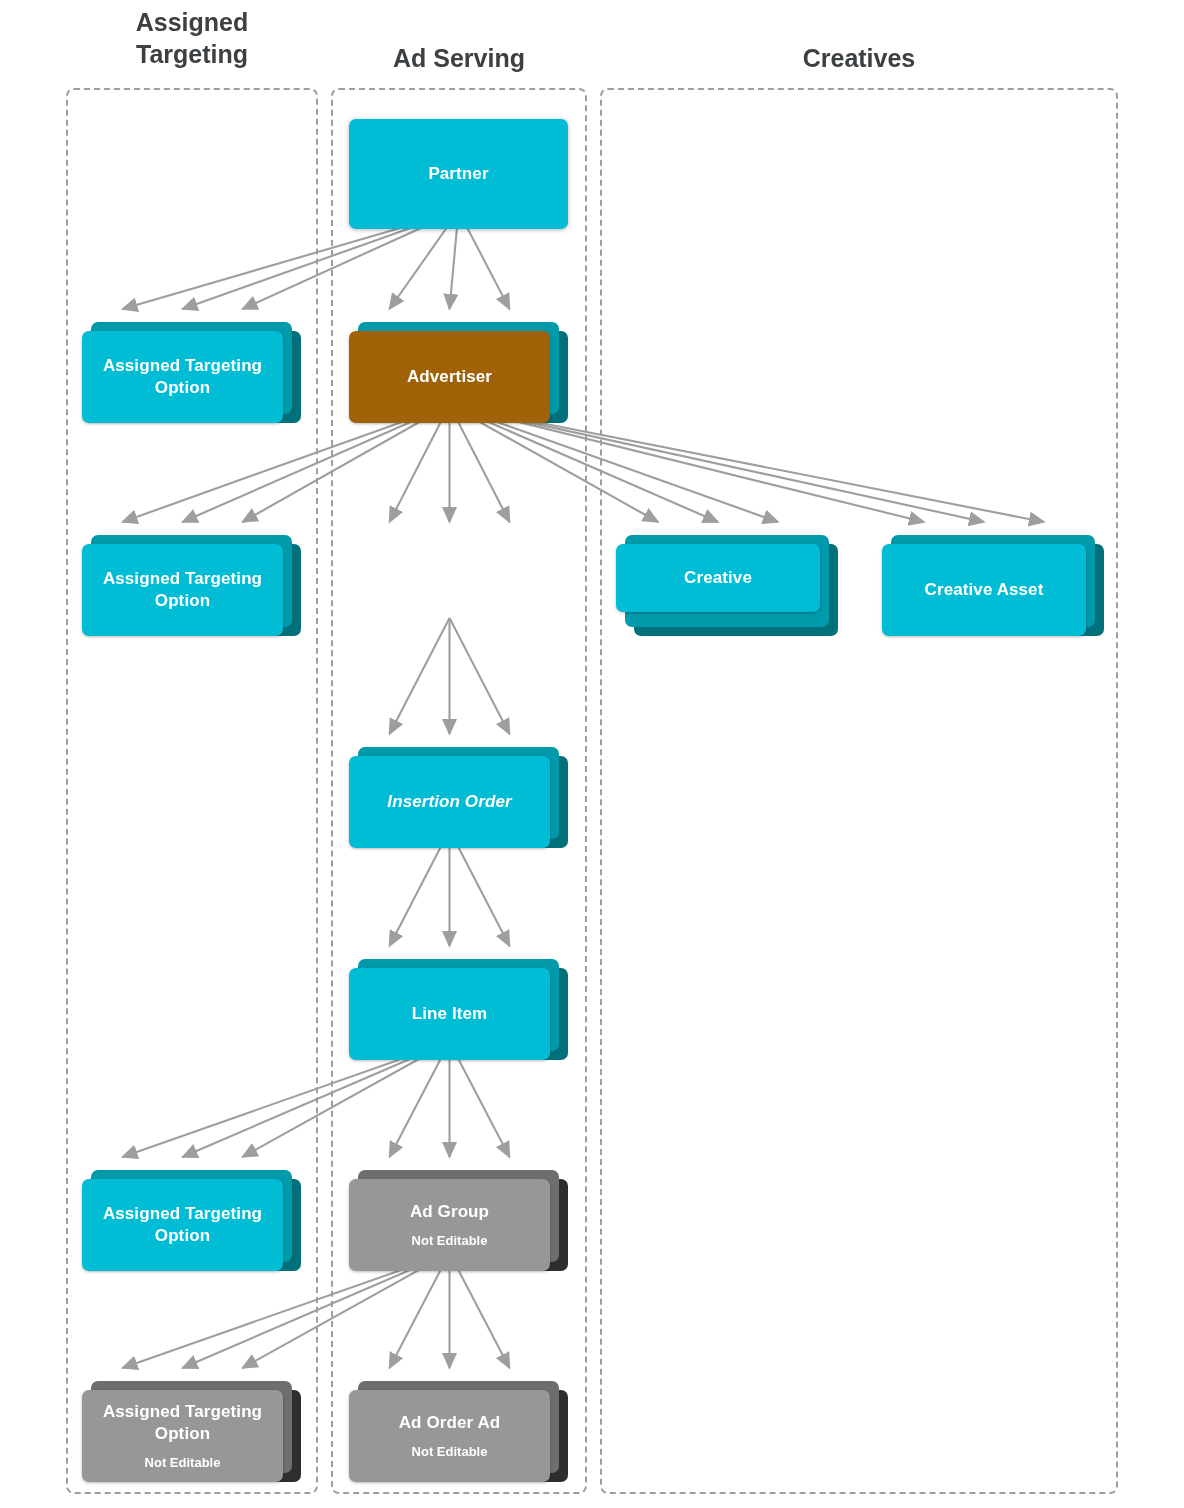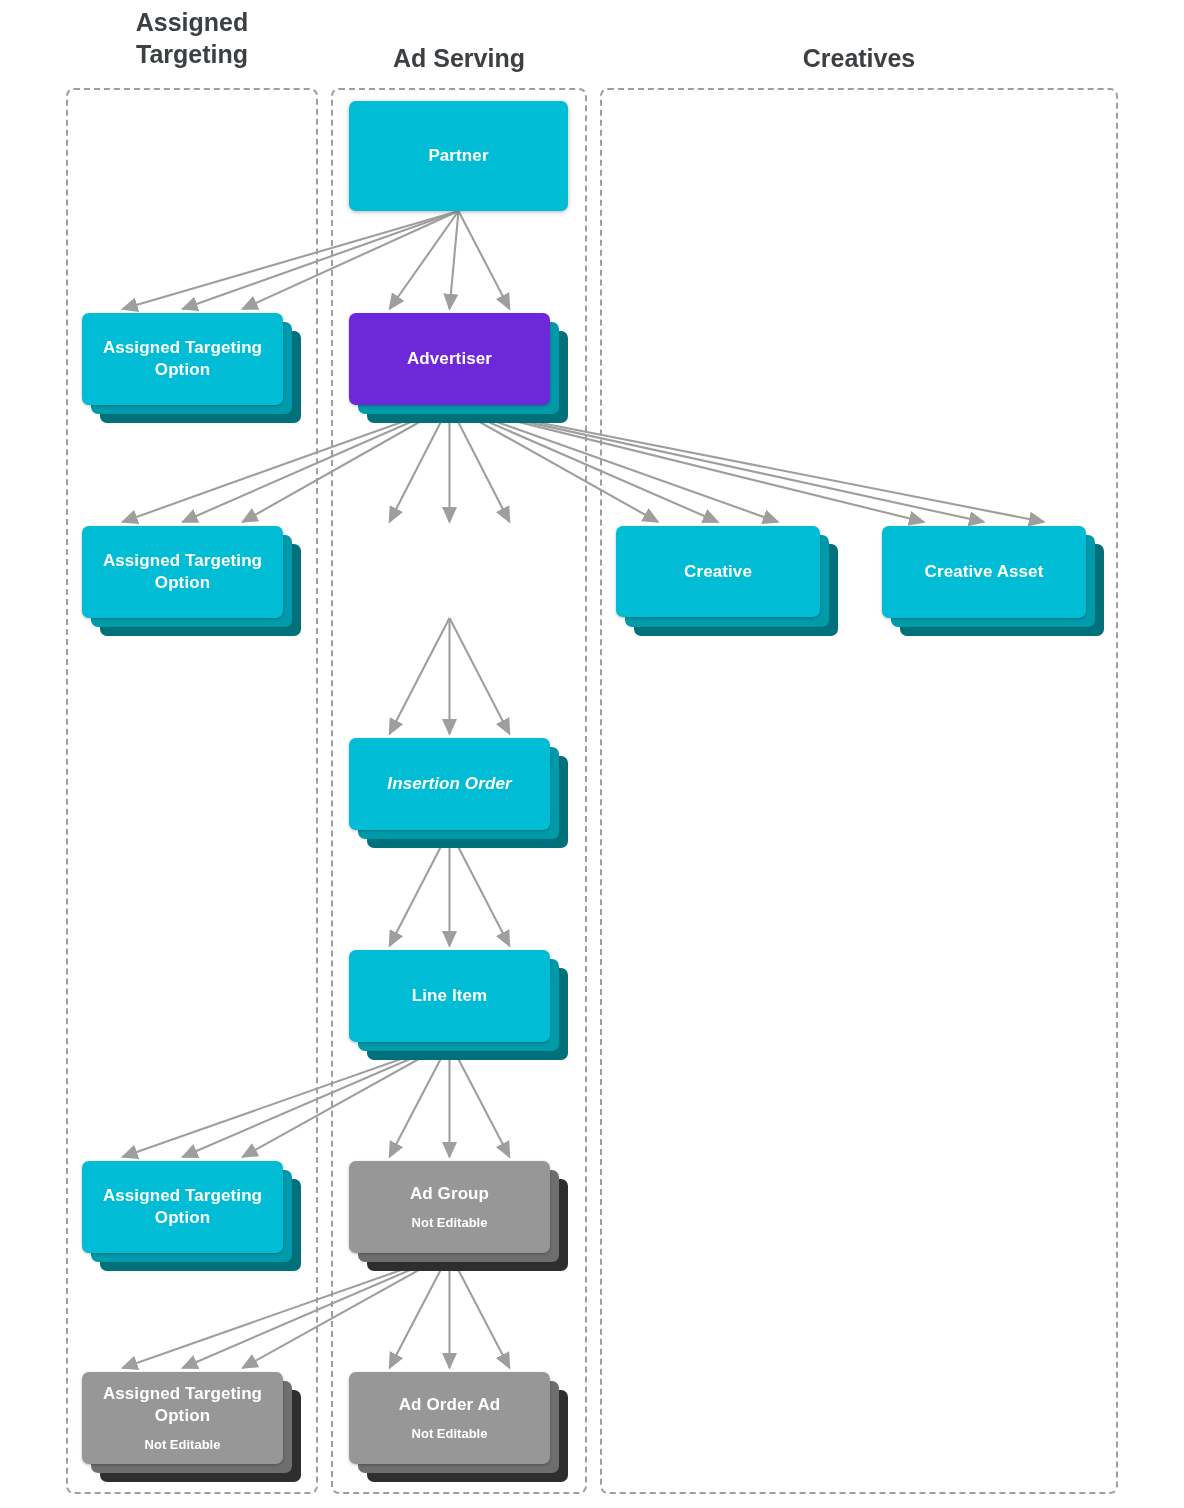--- a/index.html
+++ b/index.html
@@ -52,20 +52,21 @@
   .node .back{}
   .node .mid{}
   .node .front{
     display:flex;
     flex-direction:column;
     align-items:center;
     justify-content:center;
     color:#ffffff;
     text-align:center;
     box-shadow:0 1px 3px rgba(0,0,0,0.28);
+    margin-top:18px;
   }
   .node .title{
     font-weight:bold;
     font-size:17px;
     line-height:22px;
     letter-spacing:0.1px;
     color:#ffffff;
   }
   .node .sub{
     font-weight:bold;
@@ -148,38 +149,38 @@
     <div class="layer back" style="left:18px;top:18px;width:201px;height:92px;background:#00707a;"></div>
     <div class="layer mid" style="left:9px;top:9px;width:201px;height:92px;background:#009aab;"></div>
     <div class="layer front" style="left:0;top:0;width:201px;height:92px;background:#00bcd4;">
       <div class="title">Assigned Targeting Option</div>
     </div>
   </div>
 
   <div class="node" style="left:349px; top:313px; width:219px; height:110px;">
     <div class="layer back" style="left:18px;top:18px;width:201px;height:92px;background:#00707a;"></div>
     <div class="layer mid" style="left:9px;top:9px;width:201px;height:92px;background:#009aab;"></div>
-    <div class="layer front" style="left:0;top:0;width:201px;height:92px;background:#6d28d9;">
+    <div class="layer front" style="left:0;top:0;width:201px;height:92px;background:#a16207;">
       <div class="title">Advertiser</div>
     </div>
   </div>
 
   <div class="node" style="left:82px; top:526px; width:219px; height:110px;">
     <div class="layer back" style="left:18px;top:18px;width:201px;height:92px;background:#00707a;"></div>
     <div class="layer mid" style="left:9px;top:9px;width:201px;height:92px;background:#009aab;"></div>
     <div class="layer front" style="left:0;top:0;width:201px;height:92px;background:#00bcd4;">
       <div class="title">Assigned Targeting Option</div>
     </div>
   </div>
 
 
   <div class="node" style="left:616px; top:526px; width:222px; height:110px;">
     <div class="layer back" style="left:18px;top:18px;width:204px;height:92px;background:#00707a;"></div>
     <div class="layer mid" style="left:9px;top:9px;width:204px;height:92px;background:#009aab;"></div>
-    <div class="layer front" style="left:0;top:0;width:204px;height:91px;background:#00bcd4;">
+    <div class="layer front" style="left:0;top:0;width:204px;height:68px;background:#00bcd4;">
       <div class="title">Creative</div>
     </div>
   </div>
 
   <div class="node" style="left:882px; top:526px; width:222px; height:110px;">
     <div class="layer back" style="left:18px;top:18px;width:204px;height:92px;background:#00707a;"></div>
     <div class="layer mid" style="left:9px;top:9px;width:204px;height:92px;background:#009aab;"></div>
     <div class="layer front" style="left:0;top:0;width:204px;height:92px;background:#00bcd4;">
       <div class="title">Creative Asset</div>
     </div>

